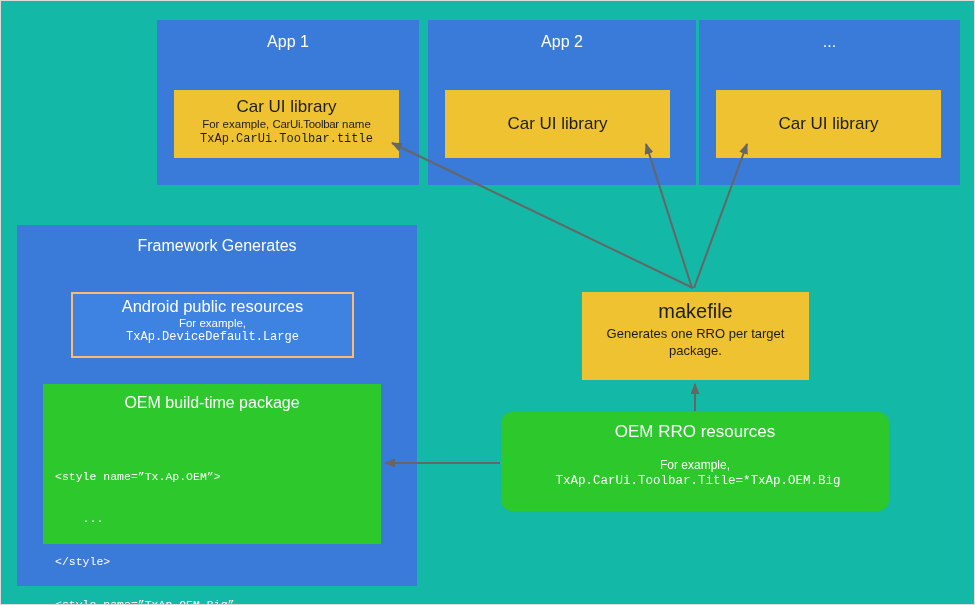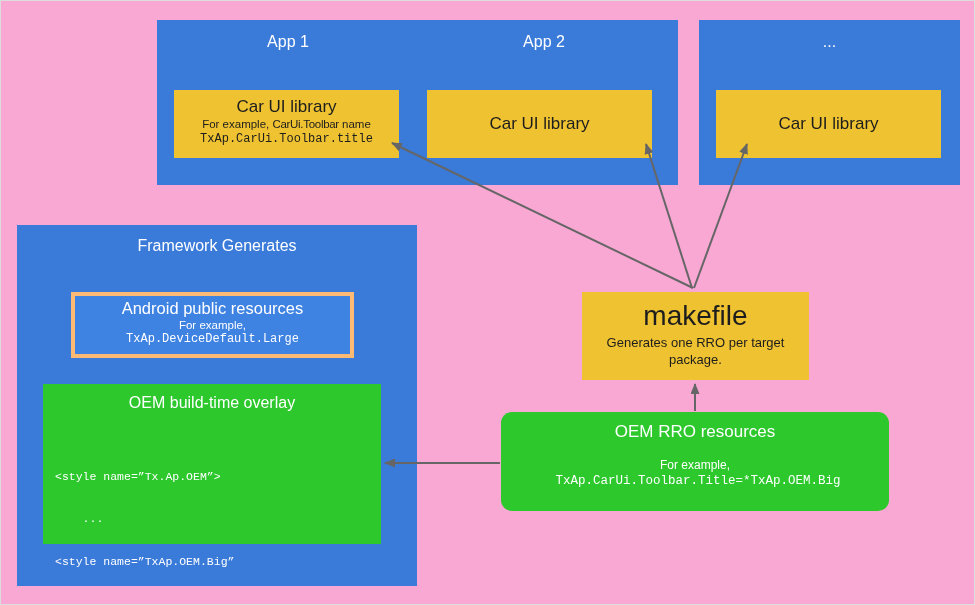--- a/index.html
+++ b/index.html
@@ -1,57 +1,57 @@
 <!DOCTYPE html>
 <html><head>
 <meta charset="utf-8">
 <style>
   html,body{margin:0;padding:0;background:#ffffff;}
   .canvas{
     position:relative;width:975px;height:605px;
-    background:#f9a8d4;border:1px solid #dcdcdc;box-sizing:border-box;
+    background:#14b8a6;border:1px solid #dcdcdc;box-sizing:border-box;
     font-family:"Liberation Sans",sans-serif;overflow:hidden;
   }
   .mono{font-family:Liberation Mono, monospace;}
   .box{position:absolute;box-sizing:border-box;}
   .blue{background:#3a7ad8;color:#ffffff;}
   .yellow{background:#efc232;color:#1d1d1d;}
   .green{background:#2cc82c;color:#ffffff;}
 
   
   .app-box{top:19px;height:165px;}
   .app-1{left:156px;width:262px;}
-  .app-2{left:409px;width:268px;}
+  .app-2{left:427px;width:268px;}
   .app-3{left:698px;width:261px;}
   .app-title{margin-top:13px;text-align:center;font-size:16px;color:#ffffff;}
 
   .carui{left:17px;top:70px;width:225px;height:68px;text-align:center;}
   .carui.centered{display:flex;align-items:center;justify-content:center;}
   .carui-title{font-size:17px;}
   .carui-title.padded{margin-top:7px;}
   .carui-example{font-size:11.5px;margin-top:1px;}
   .carui-example .inline-code{letter-spacing:-0.3px;}
   .carui-code{font-size:12px;margin-top:2px;}
 
   
   .framework{left:16px;top:224px;width:400px;height:361px;}
   .fw-title{margin-top:12px;text-align:center;font-size:16px;color:#ffffff;}
 
-  .pubres{left:54px;top:67px;width:283px;height:66px;background:#3e82e2;border:4px solid #fdba74;text-align:center;color:#ffffff;}
+  .pubres{left:54px;top:67px;width:283px;height:66px;background:#3e82e2;border:2px solid #fdba74;text-align:center;color:#ffffff;}
   .pubres-title{font-size:16.5px;margin-top:3px;}
   .pubres-label{font-size:11.5px;margin-top:1px;}
   .pubres-code{font-size:12px;margin-top:1px;}
 
   .overlay{left:26px;top:159px;width:338px;height:160px;}
   .overlay-title{margin-top:10px;text-align:center;font-size:16px;}
   .overlay-code{position:absolute;left:12px;top:57px;font-size:11.5px;line-height:14.3px;white-space:pre;text-align:left;}
 
   
   .makefile{left:581px;top:291px;width:227px;height:88px;text-align:center;}
-  .mk-title{font-size:28px;margin-top:8px;}
+  .mk-title{font-size:20px;margin-top:8px;}
   .mk-desc{font-size:13px;line-height:17px;width:200px;margin:2px auto 0;}
 
   
   .rro{left:500px;top:411px;width:388px;height:99px;text-align:center;border-radius:11px;}
   .rro-title{font-size:17px;margin-top:10px;}
   .rro-label{font-size:12px;margin-top:16px;}
   .rro-code{font-size:12.5px;margin-top:2px;padding-left:6px;}
 
   .arrows{position:absolute;left:0;top:0;width:975px;height:605px;pointer-events:none;z-index:5;}
 </style>
@@ -86,24 +86,25 @@
   <div class="box blue framework">
     <div class="fw-title">Framework Generates</div>
 
     <div class="box pubres">
       <div class="pubres-title">Android public resources</div>
       <div class="pubres-label">For example,</div>
       <div class="pubres-code mono">TxAp.DeviceDefault.Large</div>
     </div>
 
     <div class="box green overlay">
-      <div class="overlay-title">OEM build-time overlay</div>
+      <div class="overlay-title">OEM build-time package</div>
       <div class="overlay-code mono">
         <div>&lt;style name=”Tx.Ap.OEM”&gt;</div>
         <div>    ...</div>
+        <div>&lt;/style&gt;</div>
         <div>&lt;style name=”TxAp.OEM.Big”</div>
         
         
         
       </div>
     </div>
   </div>
 
   <div class="box yellow makefile">
     <div class="mk-title">makefile</div>

